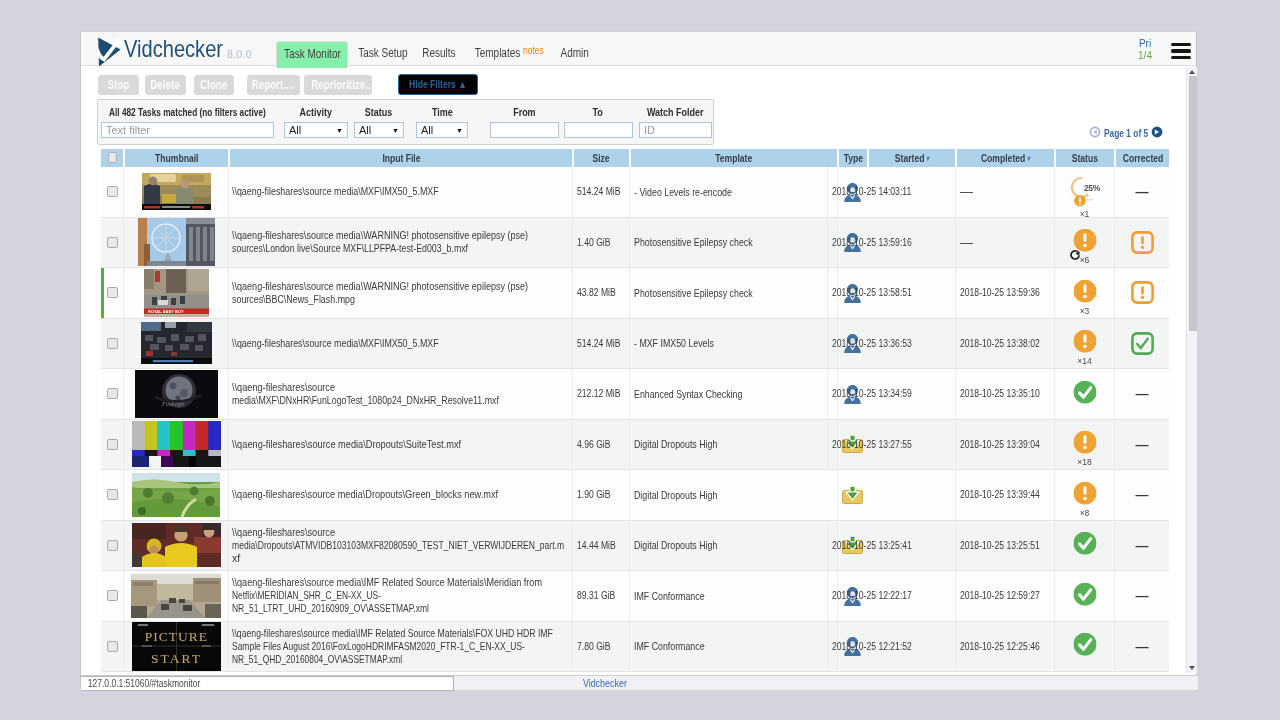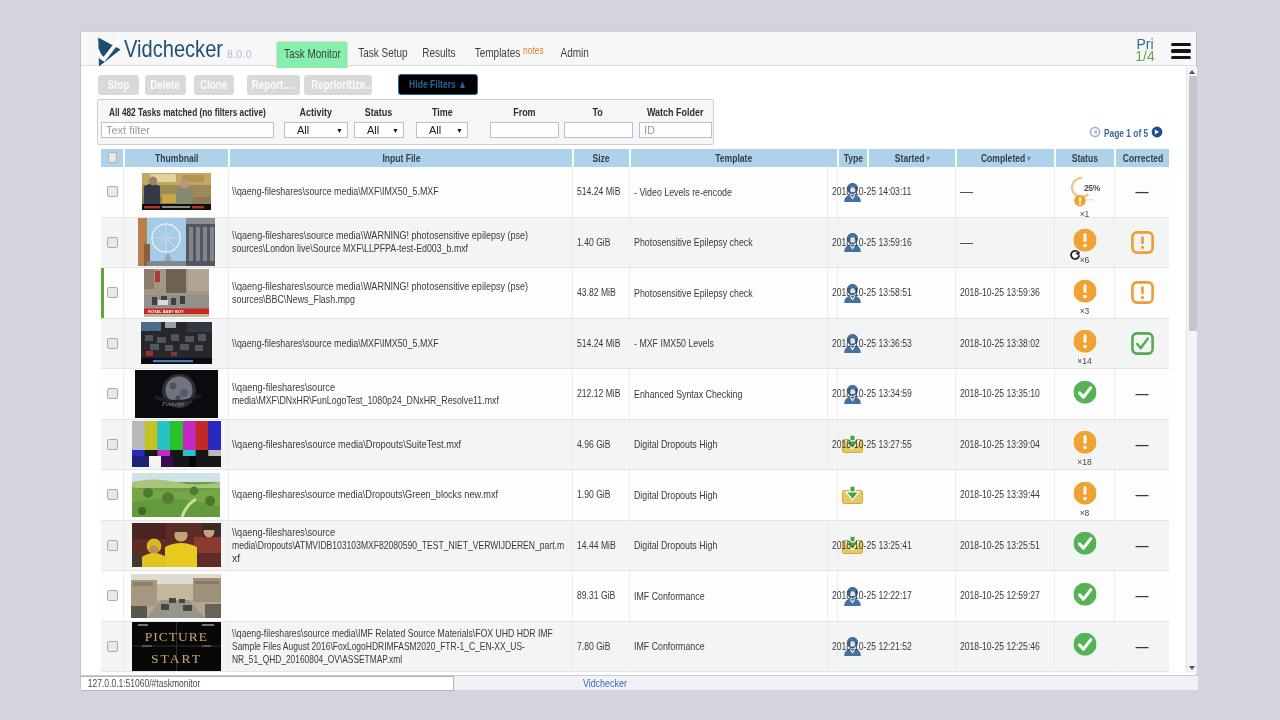--- a/index.html
+++ b/index.html
@@ -4,34 +4,34 @@
 body{width:1280px;height:720px;background:#d4d4de;font-family:"Liberation Sans",sans-serif;position:relative;overflow:hidden}
 .app{position:absolute;left:80px;top:31px;width:1117px;height:658px;background:#fff;border:1px solid #c2c2ca;border-top-color:#cfcfd7}
 .hdr{position:absolute;left:0;top:0;width:100%;height:34px;background:#f7f7f7;border-bottom:1px solid #ddd}
 .logo{position:absolute;left:16px;top:5px}
 .brand{position:absolute;left:43px;top:3px;font-size:24.5px;color:#1e5077;transform:scaleX(.82);transform-origin:left;white-space:nowrap}
 .ver{position:absolute;left:146px;top:16px;font-size:10.5px;color:#a9bed2;letter-spacing:.3px}
 .tab{position:absolute;top:9px;height:26px;font-size:12.5px;color:#3f3f3f;line-height:24px;text-align:center;white-space:nowrap}
 .tab span{display:inline-block;transform:scaleX(.8);transform-origin:center}
 .tab.active{background:#86efac;border:1px solid #ddd;border-bottom:none;border-radius:4px 4px 0 0;top:9px;height:27px}
 .notes{position:absolute;left:442px;top:13px;font-size:10px;color:#e0821e;transform:scaleX(.85);transform-origin:left}
-.pri{position:absolute;left:1048px;top:6px;width:32px;text-align:center;font-size:14px;color:#2e6da4;line-height:12px}
+.pri{position:absolute;left:1048px;top:6px;width:32px;text-align:center;font-size:10px;color:#2e6da4;line-height:12px}
 .pri b{color:#67a84e;font-weight:normal}
 .burger{position:absolute;left:1090px;top:10.5px;width:20px}
 .burger div{height:3.5px;background:#151515;border-radius:1.6px;margin-bottom:3px}
 .btn{position:absolute;top:43px;height:20px;background:#d9d9d9;border-radius:3px;color:#fbfbfb;font-weight:bold;font-size:12px;text-align:center;line-height:20px}
 .btn span{display:inline-block;transform:scaleX(.82);transform-origin:center}
 .hfbtn{position:absolute;left:317px;top:42px;width:80px;height:21px;background:#000000;border:1px solid #2a6496;border-radius:3px;color:#2a6496;font-weight:bold;font-size:11px;text-align:center;line-height:19px}
 .hfbtn span{display:inline-block;transform:scaleX(.78);transform-origin:center}
 .fpanel{position:absolute;left:16px;top:67px;width:617px;height:46px;background:#f6f6f6;border:1px solid #cfcfcf;border-radius:2px}
 .ftitle{position:absolute;left:11px;top:6px;font-size:11.5px;font-weight:bold;color:#2e2e2e;transform:scaleX(.72);transform-origin:left;white-space:nowrap}
 .flabel{position:absolute;top:6px;font-size:11.5px;font-weight:bold;color:#2e2e2e;text-align:center}
 .flabel span{display:inline-block;transform:scaleX(.78);transform-origin:center}
 .finput{position:absolute;top:22px;height:16px;background:#fff;border:1px solid #abc3dd;font-size:11px;color:#999;line-height:14px;padding-left:4px}
-.fsel{position:absolute;top:22px;height:16px;background:#fff;border:1px solid #abc3dd;font-size:11px;color:#222;line-height:14px;padding-left:12px}
+.fsel{position:absolute;top:22px;height:16px;background:#fff;border:1px solid #abc3dd;font-size:11px;color:#222;line-height:14px;padding-left:4px}
 .fsel i{position:absolute;right:4px;top:3.5px;font-style:normal;font-size:7px;line-height:8px;color:#111}
 .pagenav{position:absolute;left:1005px;top:93px;width:90px;height:18px}
 .pgtxt{position:absolute;left:18px;top:2px;font-size:11px;font-weight:bold;color:#39699c;white-space:nowrap;transform:scaleX(.76);transform-origin:left}
 .thead{position:absolute;left:20px;top:117px;width:1068px;height:18px;background:#aed2ea}
 .hc{position:absolute;top:0;height:100%;font-size:11px;font-weight:bold;color:#37404a;text-align:center;line-height:18px;border-left:2px solid #fbfbfb}
 .hc span{display:inline-block;transform:scaleX(.78);transform-origin:center}
 .hc .sa{color:#4f81b5;font-size:8px;vertical-align:1px;margin-left:2px}
 .row{position:absolute;left:20px;width:1068px;height:50.5px;background:#fdfdfd;border-bottom:1px solid #e4e4e4}
 .row.even{background:#f3f4f4}
 .selbar{position:absolute;left:0;top:0;width:3px;height:100%;background:#61a73e}
@@ -665,20 +665,27 @@
 <g fill="#4a463e">
 <rect x="38" y="24" width="7" height="5"></rect>
             <rect x="48" y="25" width="6" height="4"></rect>
 <rect x="30" y="30" width="8" height="6"></rect>
             <rect x="52" y="31" width="9" height="6"></rect>
 </g>
 <rect x="0" y="32" width="16" height="12" fill="#5a564c"></rect>
 <rect x="74" y="30" width="16" height="14" fill="#6a6458"></rect>
 </svg>
       </div>
+<div class="cell c-in">
+        <div class="ptxt">
+          <div class="pl" style="transform:scaleX(0.865)">\\qaeng-fileshares\source media\IMF Related Source Materials\Meridian from</div>
+          <div class="pl" style="transform:scaleX(0.798)">Netflix\MERIDIAN_SHR_C_EN-XX_US-</div>
+          <div class="pl" style="transform:scaleX(0.807)">NR_51_LTRT_UHD_20160909_OV\ASSETMAP.xml</div>
+        </div>
+      </div>
 <div class="cell c-sz">
         <span class="ts">89.31 GiB</span>
       </div>
 <div class="cell c-tp">
         <span class="tpl">IMF Conformance</span>
       </div>
 <div class="cell c-ty">
         <svg width="19" height="20" viewBox="0 0 19 20">
 <path d="M1.2 20 q0 -7.6 8.3 -7.6 q8.3 0 8.3 7.6 z" fill="#44719f"></path>
 <circle cx="9.5" cy="6.6" r="5.5" fill="#44719f"></circle>

